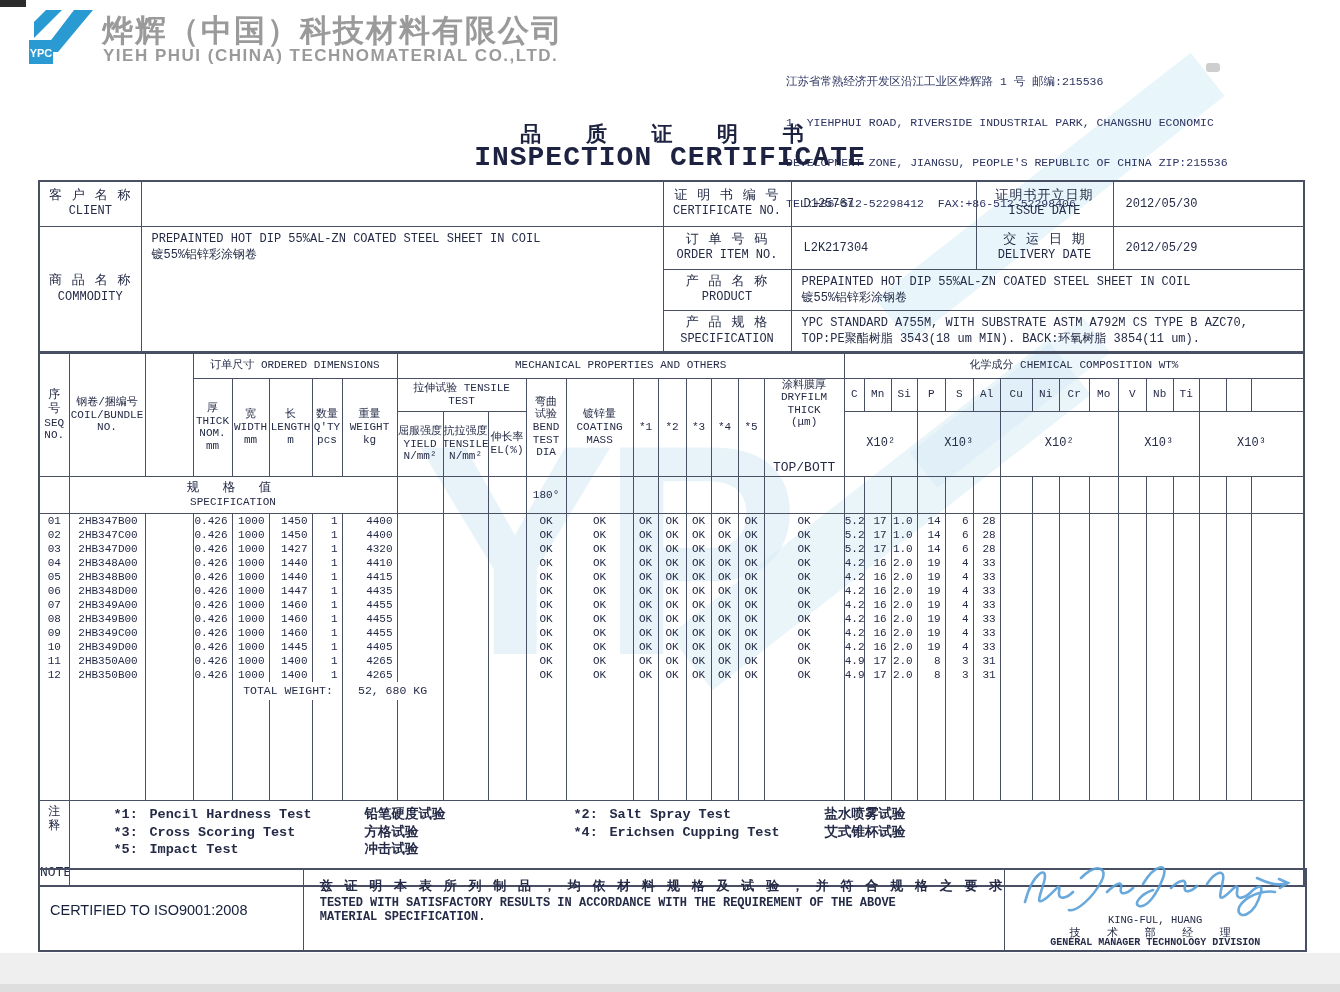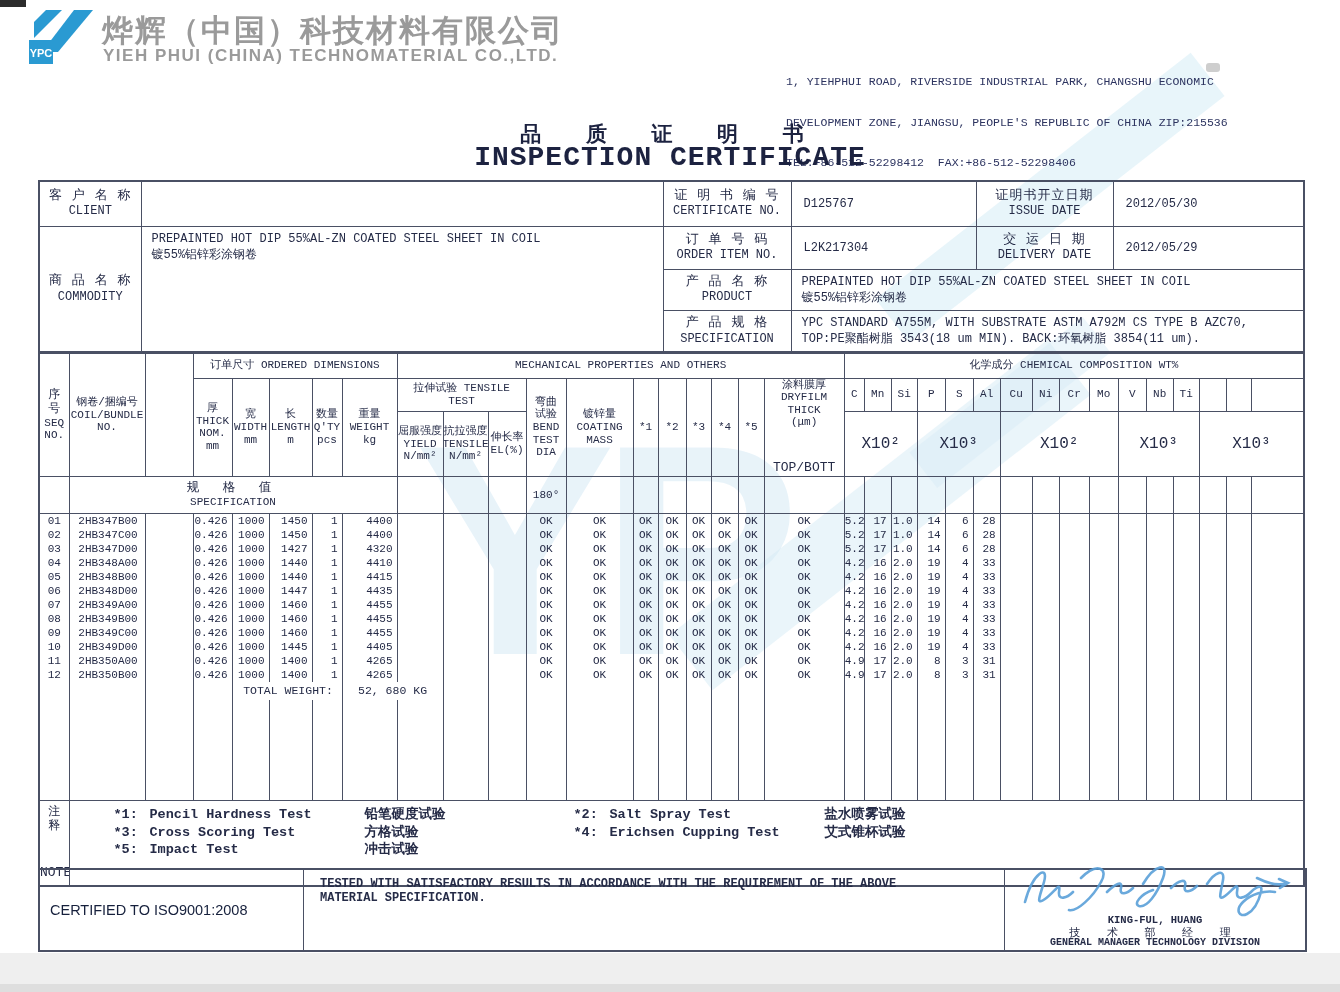--- a/index.html
+++ b/index.html
@@ -48,21 +48,21 @@
   .val{font-size:14px;text-align:left;padding-left:12px;}
   .val2{font-size:11.5px;text-align:left;padding:4px 10px;vertical-align:top;line-height:1.35;}
 
   
   .maintable{position:absolute;left:38px;top:352px;width:1265px;border:2px solid var(--line);}
   .maintable td{line-height:1.15;}
   .hcell{font-size:11px;}
   .vfill{display:flex;flex-direction:column;align-items:center;justify-content:flex-start;height:100%;padding:2px 0;}
   .vfill .push{margin-top:auto;}
   .tiny{font-size:13px;margin-top:32px;}
-  .unit{font-size:16px;}
+  .unit{font-size:12px;}
   .drow td{border-top:none;border-bottom:none;height:14px;font-size:11px;}
   #totalrow td,#fillerrow td{border-top:none;border-bottom:none;}
   #totalrow td{height:18px;font-size:11.5px;}
   #fillerrow td{height:100px;}
   .num{text-align:right;padding-right:4px;}
   .left{text-align:center;padding-left:2px;}
   .speclabel .zh{letter-spacing:8px;font-size:12.5px;}
   .notes-label{width:14px;margin:0 auto;word-break:break-all;font-size:12px;line-height:1.2;}
   .notes-cell{vertical-align:top;text-align:left;}
   #notes-grid{display:grid;grid-template-columns:460px 1fr;padding:6px 0 0 44px;row-gap:2px;
@@ -74,21 +74,21 @@
   
   .bottom-box{position:absolute;left:38px;top:868px;width:1265px;height:80px;
       border:2px solid var(--line);display:flex;background:transparent;}
   .bb-left{width:253px;border-right:1.5px solid var(--line);display:flex;align-items:center;padding-left:10px;}
   .bb-left span{font-family:var(--sans);font-weight:normal;font-size:14.5px;color:#16203c;}
   .bb-mid{flex:1;border-right:1.5px solid var(--line);padding:7px 0 0 16px;text-align:left;}
   .bb-mid .st-zh{font-size:13px;letter-spacing:2px;font-weight:bold;margin-bottom:1px;white-space:nowrap;}
   .bb-mid .st-en{font-size:12px;font-weight:bold;line-height:1.18;white-space:nowrap;}
   .bb-right{width:300px;position:relative;}
   .sig-svg{position:absolute;left:6px;top:-14px;}
-  .sig-name{position:absolute;left:0;top:44px;width:100%;text-align:center;font-size:10.5px;font-weight:bold;}
+  .sig-name{position:absolute;left:0;top:44px;width:100%;text-align:center;font-size:10.5px;font-weight:normal;}
   .sig-title-zh{position:absolute;left:0;top:55px;width:100%;text-align:center;font-size:11px;letter-spacing:10px;}
   .sig-title-en{position:absolute;left:0;top:67px;width:100%;text-align:center;font-size:10px;font-weight:bold;}
 </style>
 </head>
 <body>
 
 <div id="page">
 
   <div class="wm wm-band" style="left:850px;top:170px;width:400px;height:55px;transform:rotate(-38deg);opacity:.55;"></div>
   <div class="wm wm-letter" style="left:415px;top:400px;font-size:300px;opacity:.65;">Y</div>
@@ -105,20 +105,21 @@
 
     <svg class="logo" viewBox="0 0 68 62">
       <polygon points="20,2 36,2 8,30 8,14" fill="#2a9ad2"></polygon>
       <polygon points="48,2 67,2 32,44 16,44" fill="#2a9ad2"></polygon>
       <rect x="3" y="32" width="24" height="24" fill="#2a9ad2"></rect>
       <text x="15" y="49" text-anchor="middle" font-family="Liberation Sans, sans-serif" font-size="11" font-weight="bold" fill="#ffffff">YPC</text>
     </svg>
     <div class="company-zh">烨辉（中国）科技材料有限公司</div>
     <div class="company-en">YIEH PHUI (CHINA) TECHNOMATERIAL CO.,LTD.</div>
     <div class="address">
+      <div>江苏省常熟经济开发区沿江工业区烨辉路 1 号 邮编:215536</div>
       <div>1, YIEHPHUI ROAD, RIVERSIDE INDUSTRIAL PARK, CHANGSHU ECONOMIC</div>
       <div>DEVELOPMENT ZONE, JIANGSU, PEOPLE'S REPUBLIC OF CHINA ZIP:215536</div>
       <div>TEL:+86-512-52298412  FAX:+86-512-52298406</div>
     </div>
 
     <div class="title-zh">品 质 证 明 书</div>
     <div class="title-en">INSPECTION CERTIFICATE</div>
 
     <table class="infotable">
       <colgroup>
@@ -931,20 +932,21 @@
         </td>
       </tr>
       </tbody>
     </table>
 
     <div class="bottom-box">
       <div class="bb-left">
         <span>CERTIFIED TO ISO9001:2008</span>
       </div>
       <div class="bb-mid">
+        <div class="st-zh">兹 证 明 本 表 所 列 制 品 ， 均 依 材 料 规 格 及 试 验 ， 并 符 合 规 格 之 要 求</div>
         <div class="st-en">TESTED WITH SATISFACTORY RESULTS IN ACCORDANCE WITH THE REQUIREMENT OF THE ABOVE</div>
         <div class="st-en">MATERIAL SPECIFICATION.</div>
       </div>
       <div class="bb-right">
         <svg class="sig-svg" width="285" height="62" viewBox="0 0 285 62">
           <path d="M14,46 C22,16 38,8 33,26 C29,40 24,50 34,43 C44,36 50,24 48,36 C47,45 56,42 62,36
                    M70,22 C86,6 98,12 90,26 C82,41 66,56 58,54
                    M96,36 C104,28 112,24 110,32 C108,40 116,38 122,32
                    M132,28 C144,8 158,6 152,22 C146,38 136,52 128,50 C122,48 130,38 142,34
                    M160,32 C168,24 176,22 174,30 C172,38 180,36 186,30

